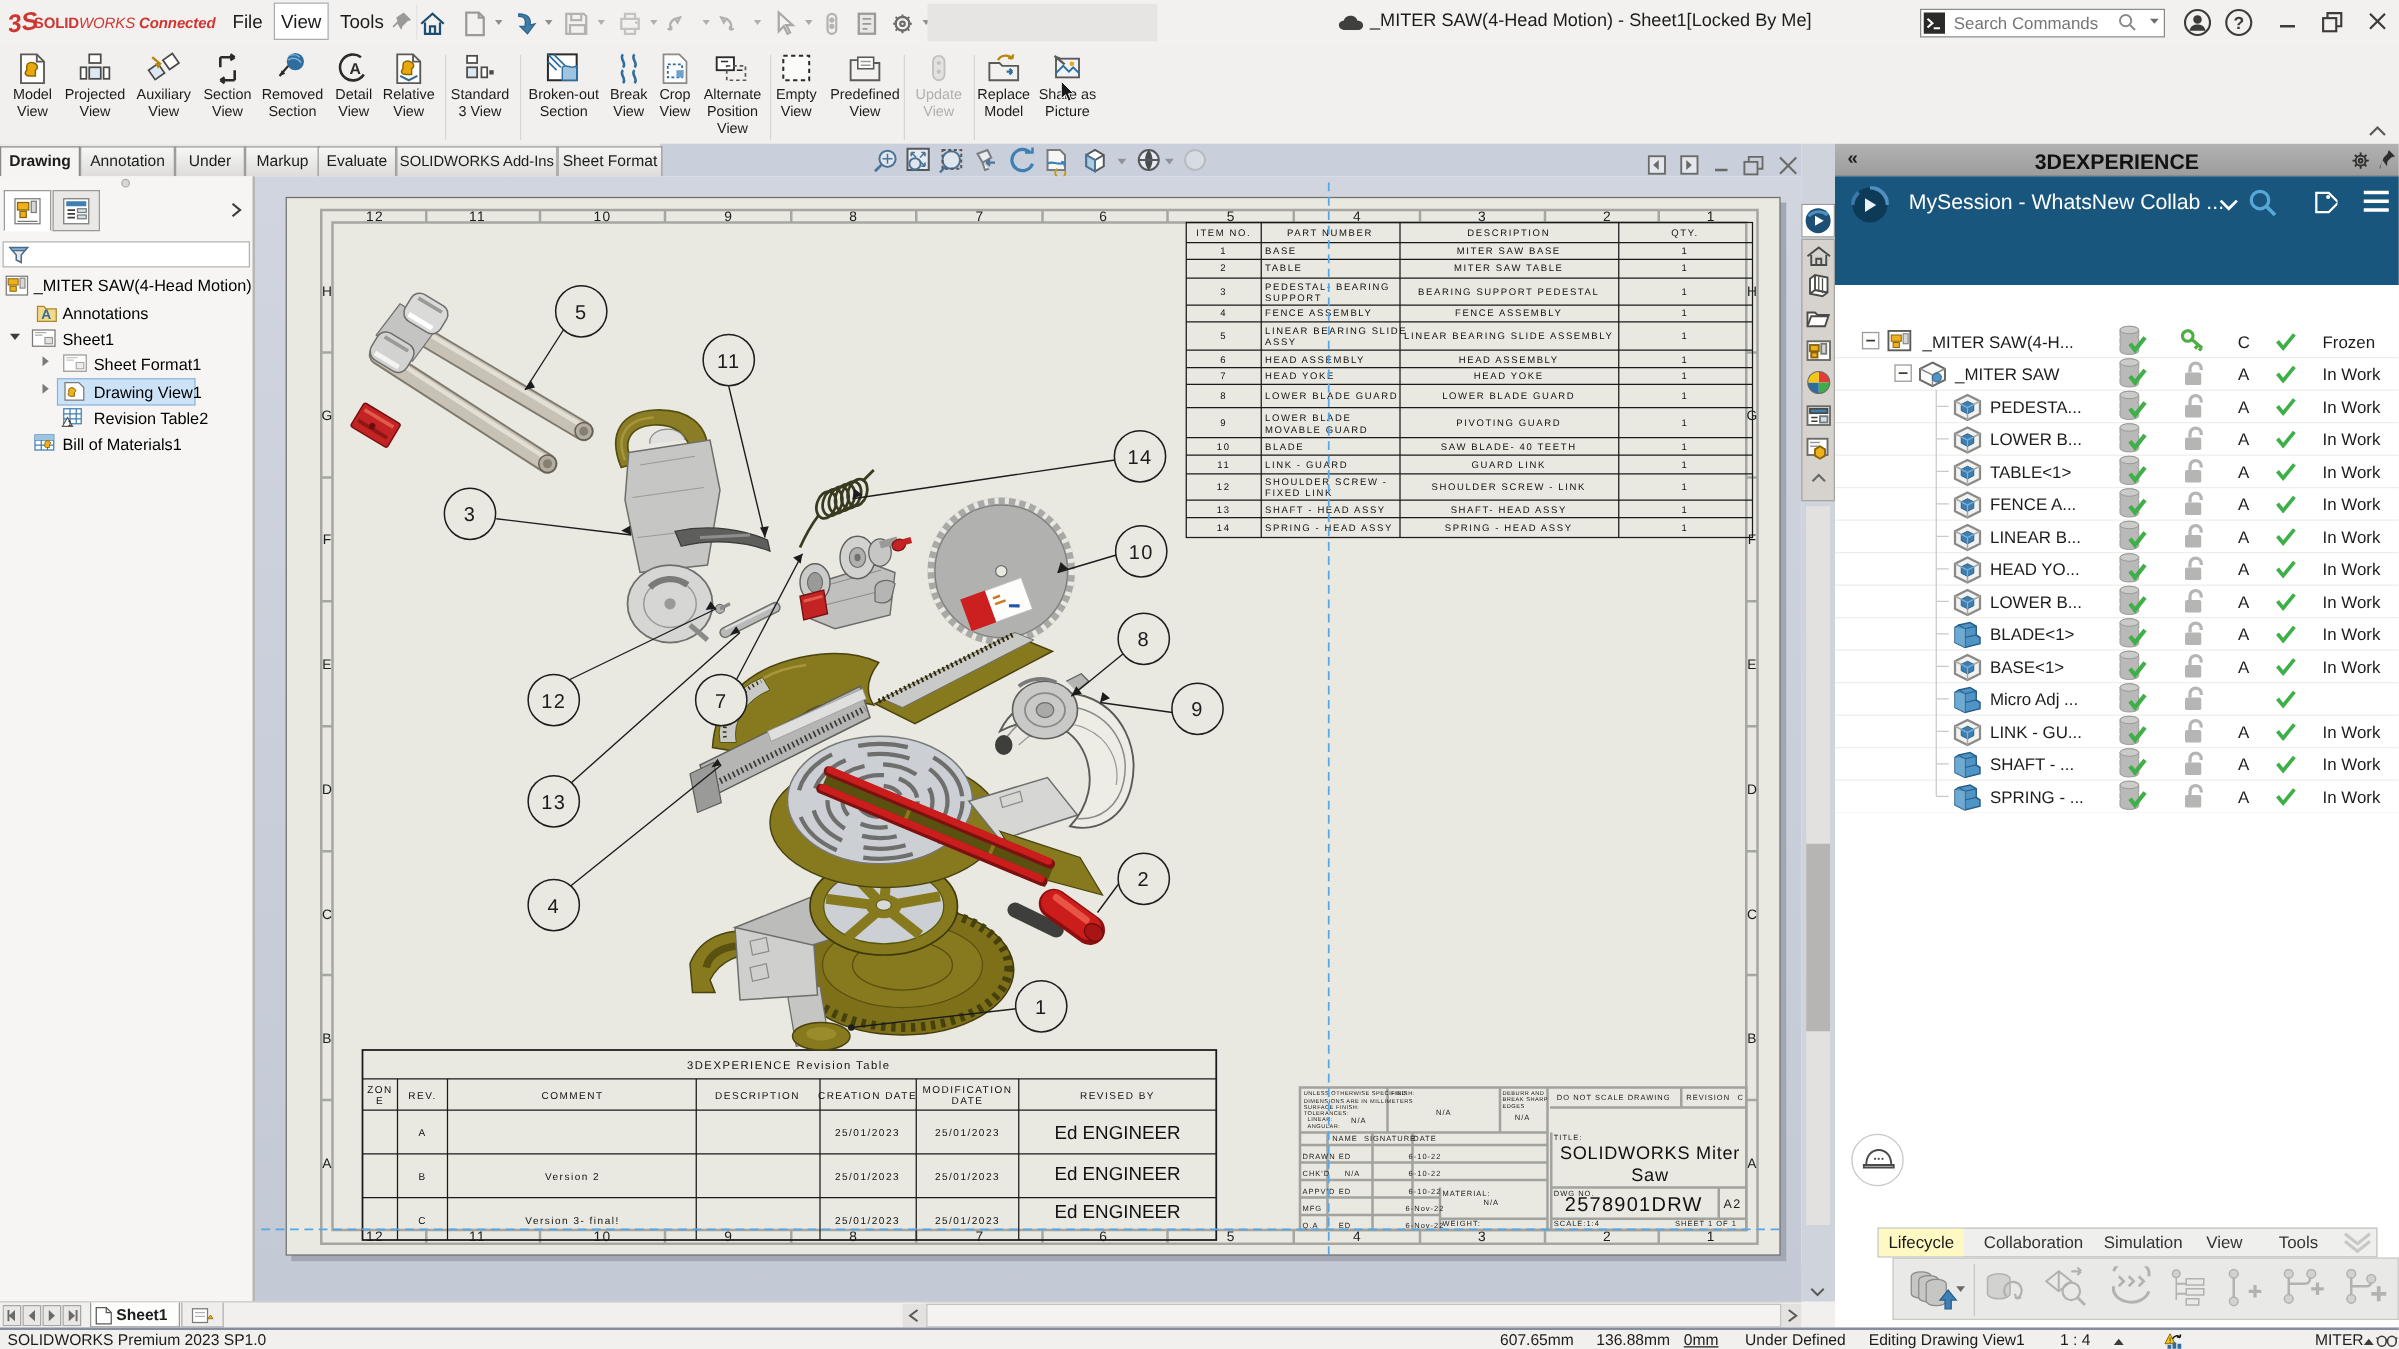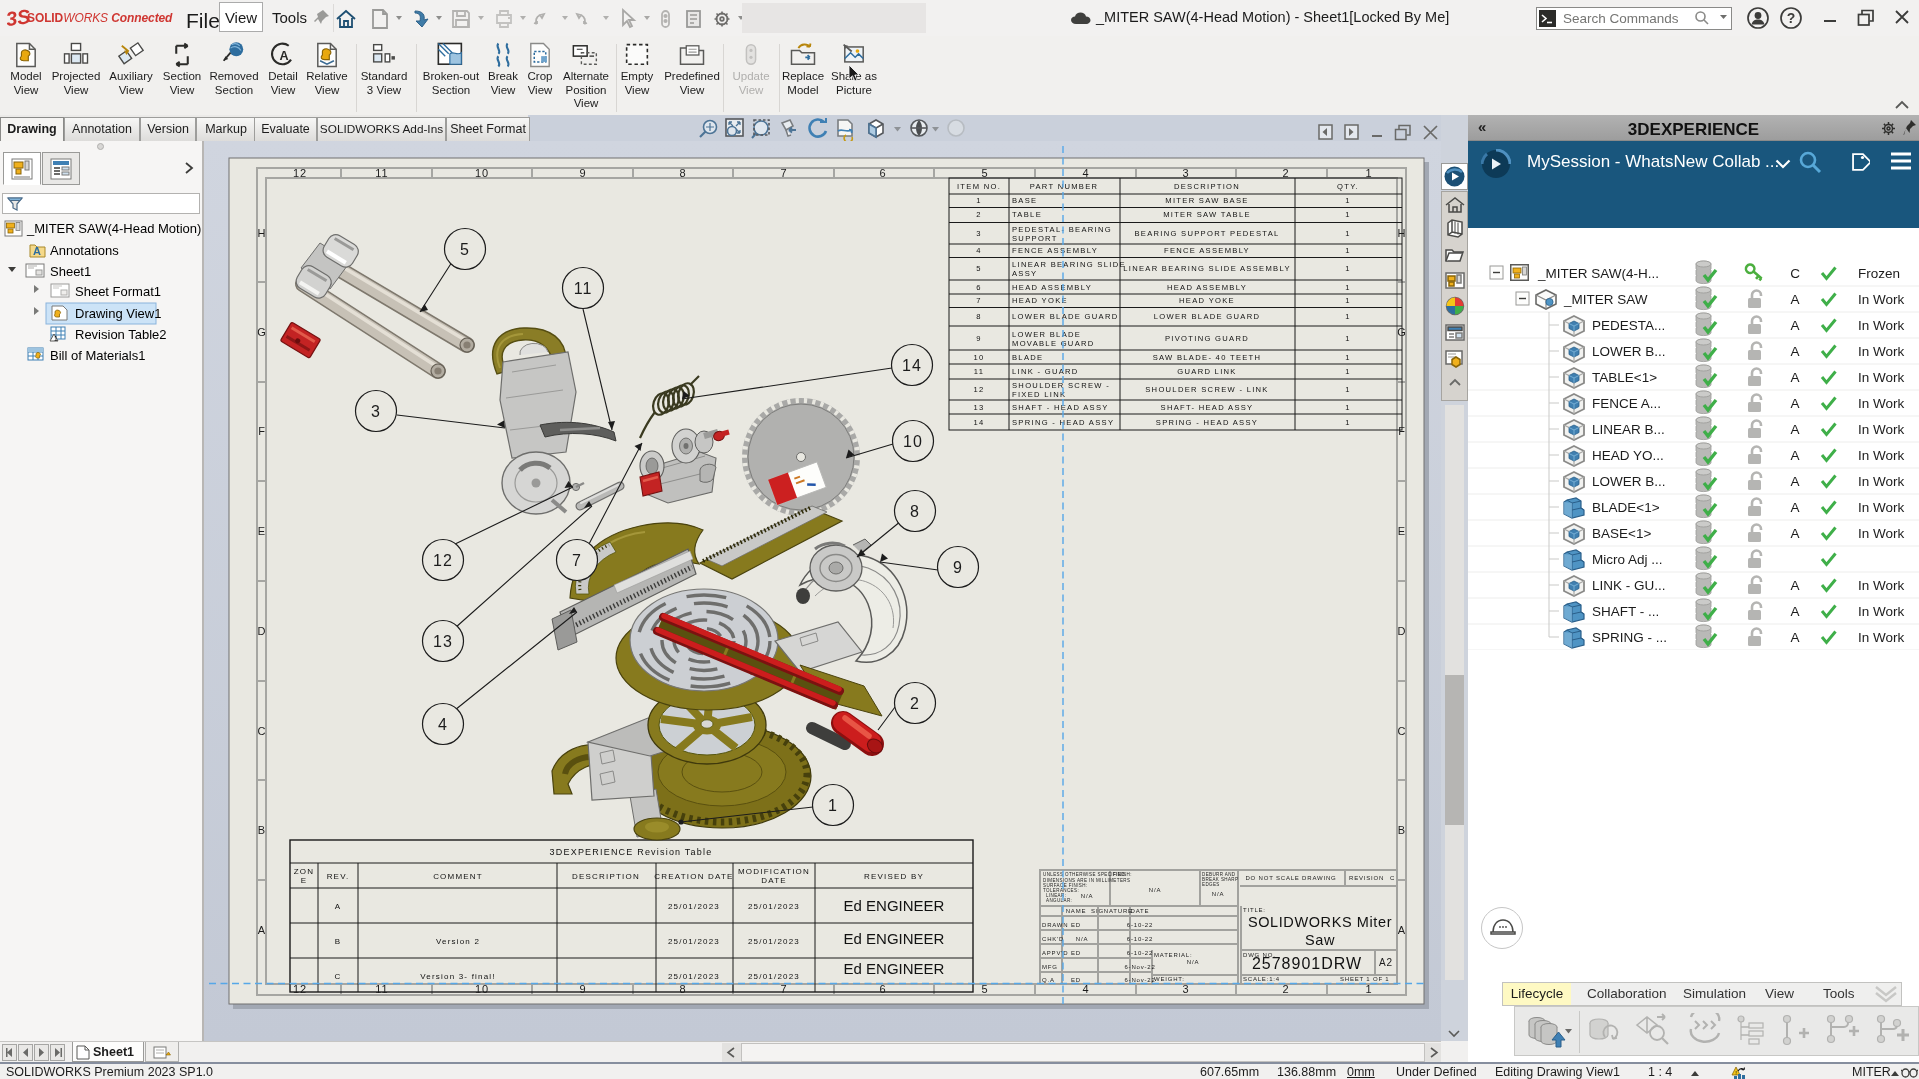--- a/index.html
+++ b/index.html
@@ -22,21 +22,21 @@
 #statusbar { left:0; top:1062px; width:1919px; height:17px; background:#f1f0ef; border-top:2px solid #868e9e; font-size:12.5px; color:#1c1c1c; }
 .sb { position:absolute; top:1px; white-space:nowrap; }
 </style>
 </head>
 <body>
 <div id="titlebar" class="abs">
  <svg class="abs" style="left:7px;top:5px;" width="26" height="26" viewBox="0 0 26 26">
   <text x="-1" y="20" font-size="20" font-style="italic" font-weight="bold" fill="#cf3631" font-family="Liberation Sans" transform="rotate(-8 8 14)">3S</text>
  </svg>
  <span class="abs" style="left:27px;top:11px;font-size:12px;color:#cf3631;white-space:nowrap;letter-spacing:-0.1px;"><b>SOLID</b><i>WORKS</i>&nbsp;<i style="font-weight:600;">Connected</i></span>
- <span class="abs" style="left:186px;top:9px;font-size:21px;color:#1a1a1a;">File</span>
+ <span class="abs" style="left:186px;top:9px;font-size:15px;color:#1a1a1a;">File</span>
  <span class="abs" style="left:219px;top:2px;width:44px;height:30px;font-size:15px;color:#1a1a1a;background:#fff;border:1px solid #ababab;text-align:center;line-height:29px;">View</span>
  <span class="abs" style="left:272px;top:9px;font-size:15px;color:#1a1a1a;">Tools</span>
  <svg class="abs" style="left:313px;top:8px;" width="18" height="18" viewBox="0 0 18 18">
       <path d="M10 2 L16 8 L13 9 L9 13 L8 16 L5 11 L2 14 L1 13 L5 9 L4 6 Z" fill="#9a9a98"></path>
     </svg>
  <svg class="abs" style="left:333px;top:4px;" width="1" height="28">
       <rect width="1" height="28" fill="#dcdad8"></rect>
     </svg>
 
  <svg class="abs" style="left:335px;top:7px;" width="410" height="24" viewBox="0 0 410 24">
@@ -226,21 +226,21 @@
       <path d="M4 1 L4 15 L7.5 11.8 L9.8 17 L12 16 L9.8 11 L14 11 Z" fill="#1a1a1a" stroke="#fff" stroke-width="0.8"></path>
     </svg>
  <svg class="abs" style="left:1894px;top:64px;" width="16" height="10" viewBox="0 0 16 10">
       <path d="M2 8 L8 2 L14 8" stroke="#5a5a58" stroke-width="1.8" fill="none"></path>
     </svg>
 </div>
 <div id="tabstrip" class="abs">
     <div class="gfxbg"></div>
  <span class="tab active" style="left:0px;width:64px;">Drawing</span>
  <span class="tab" style="left:64px;width:76px;">Annotation</span>
- <span class="tab" style="left:140px;width:56px;">Version</span>
+ <span class="tab" style="left:140px;width:56px;">Under</span>
  <span class="tab" style="left:196px;width:60px;">Markup</span>
  <span class="tab" style="left:254px;width:63px;">Evaluate</span>
  <span class="tab" style="left:317px;width:129px;font-size:11.8px;">SOLIDWORKS Add-Ins</span>
  <span class="tab" style="left:446px;width:84px;">Sheet Format</span>
  <svg class="abs" style="left:698px;top:2px;" width="270" height="24" viewBox="0 0 270 24">
   <g fill="none" stroke="#4d7496" stroke-width="1.6">
    <circle cx="12" cy="10" r="6.5" fill="#dfe6ee"></circle>
         <path d="M7.5 14.5 L2 20" stroke-width="2.2"></path>
         <path d="M12 6 v8 M8 10 h8" stroke-width="1.2"></path>
    <g transform="translate(26,0)">

